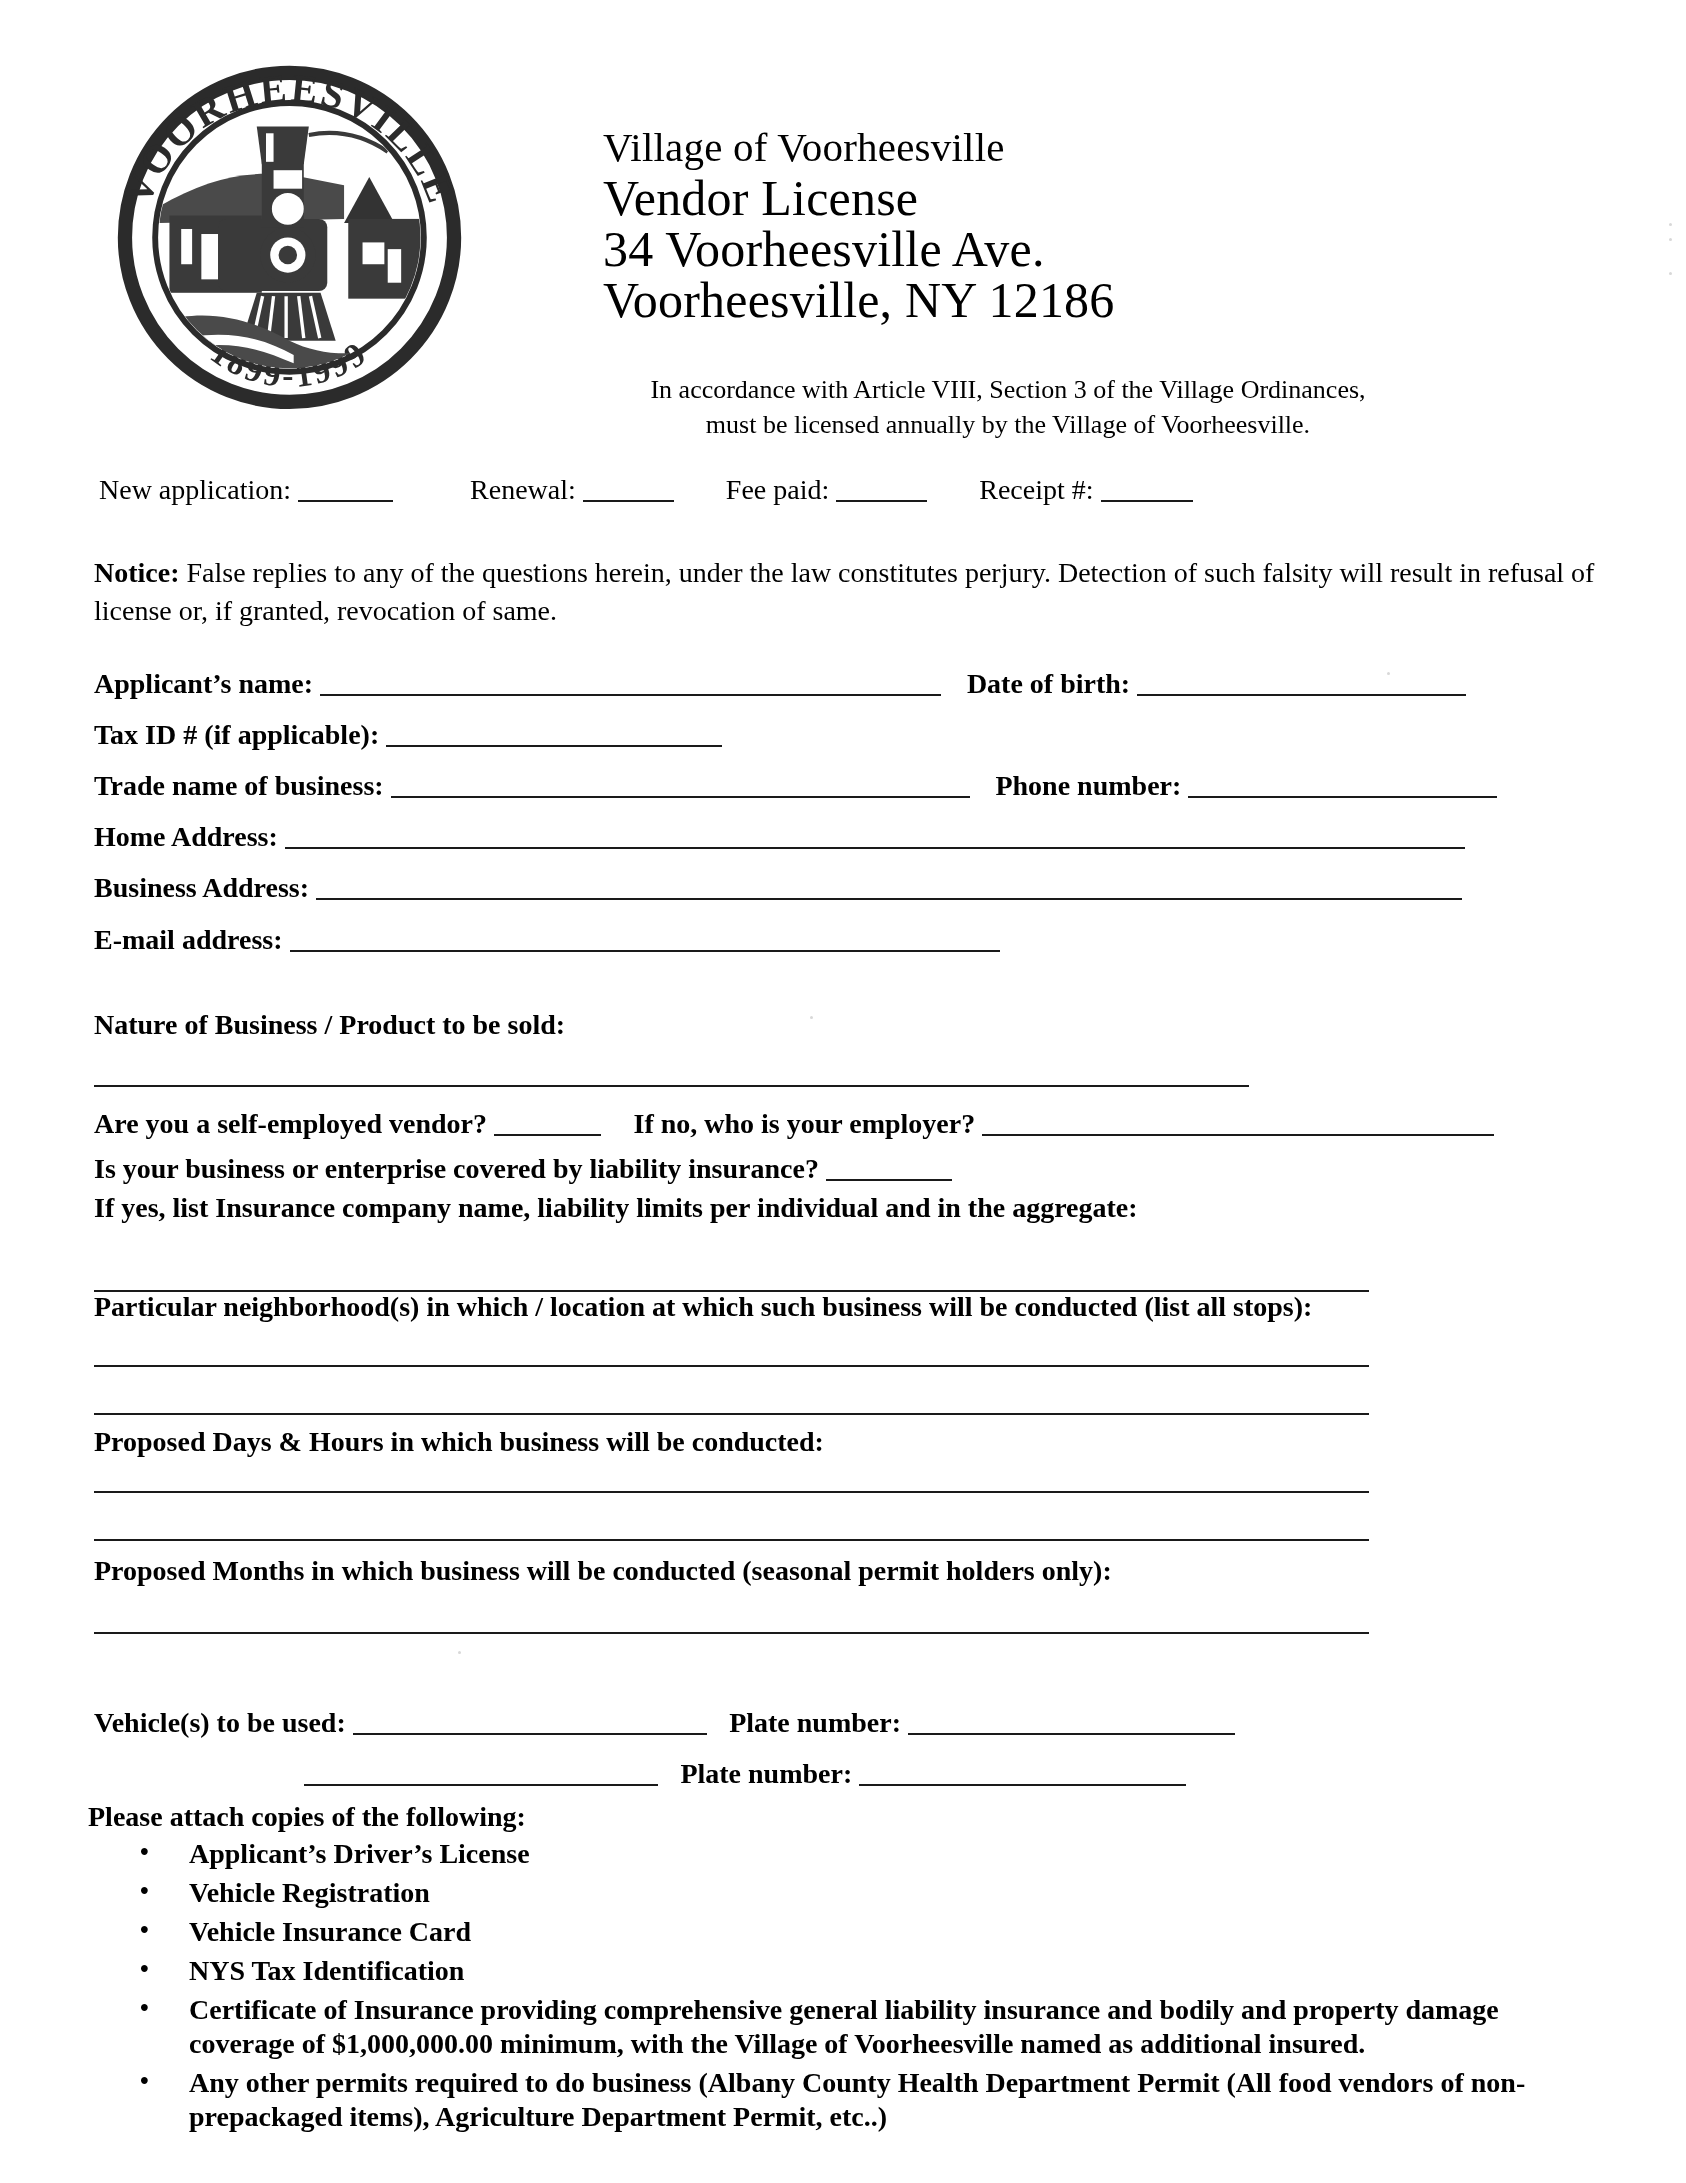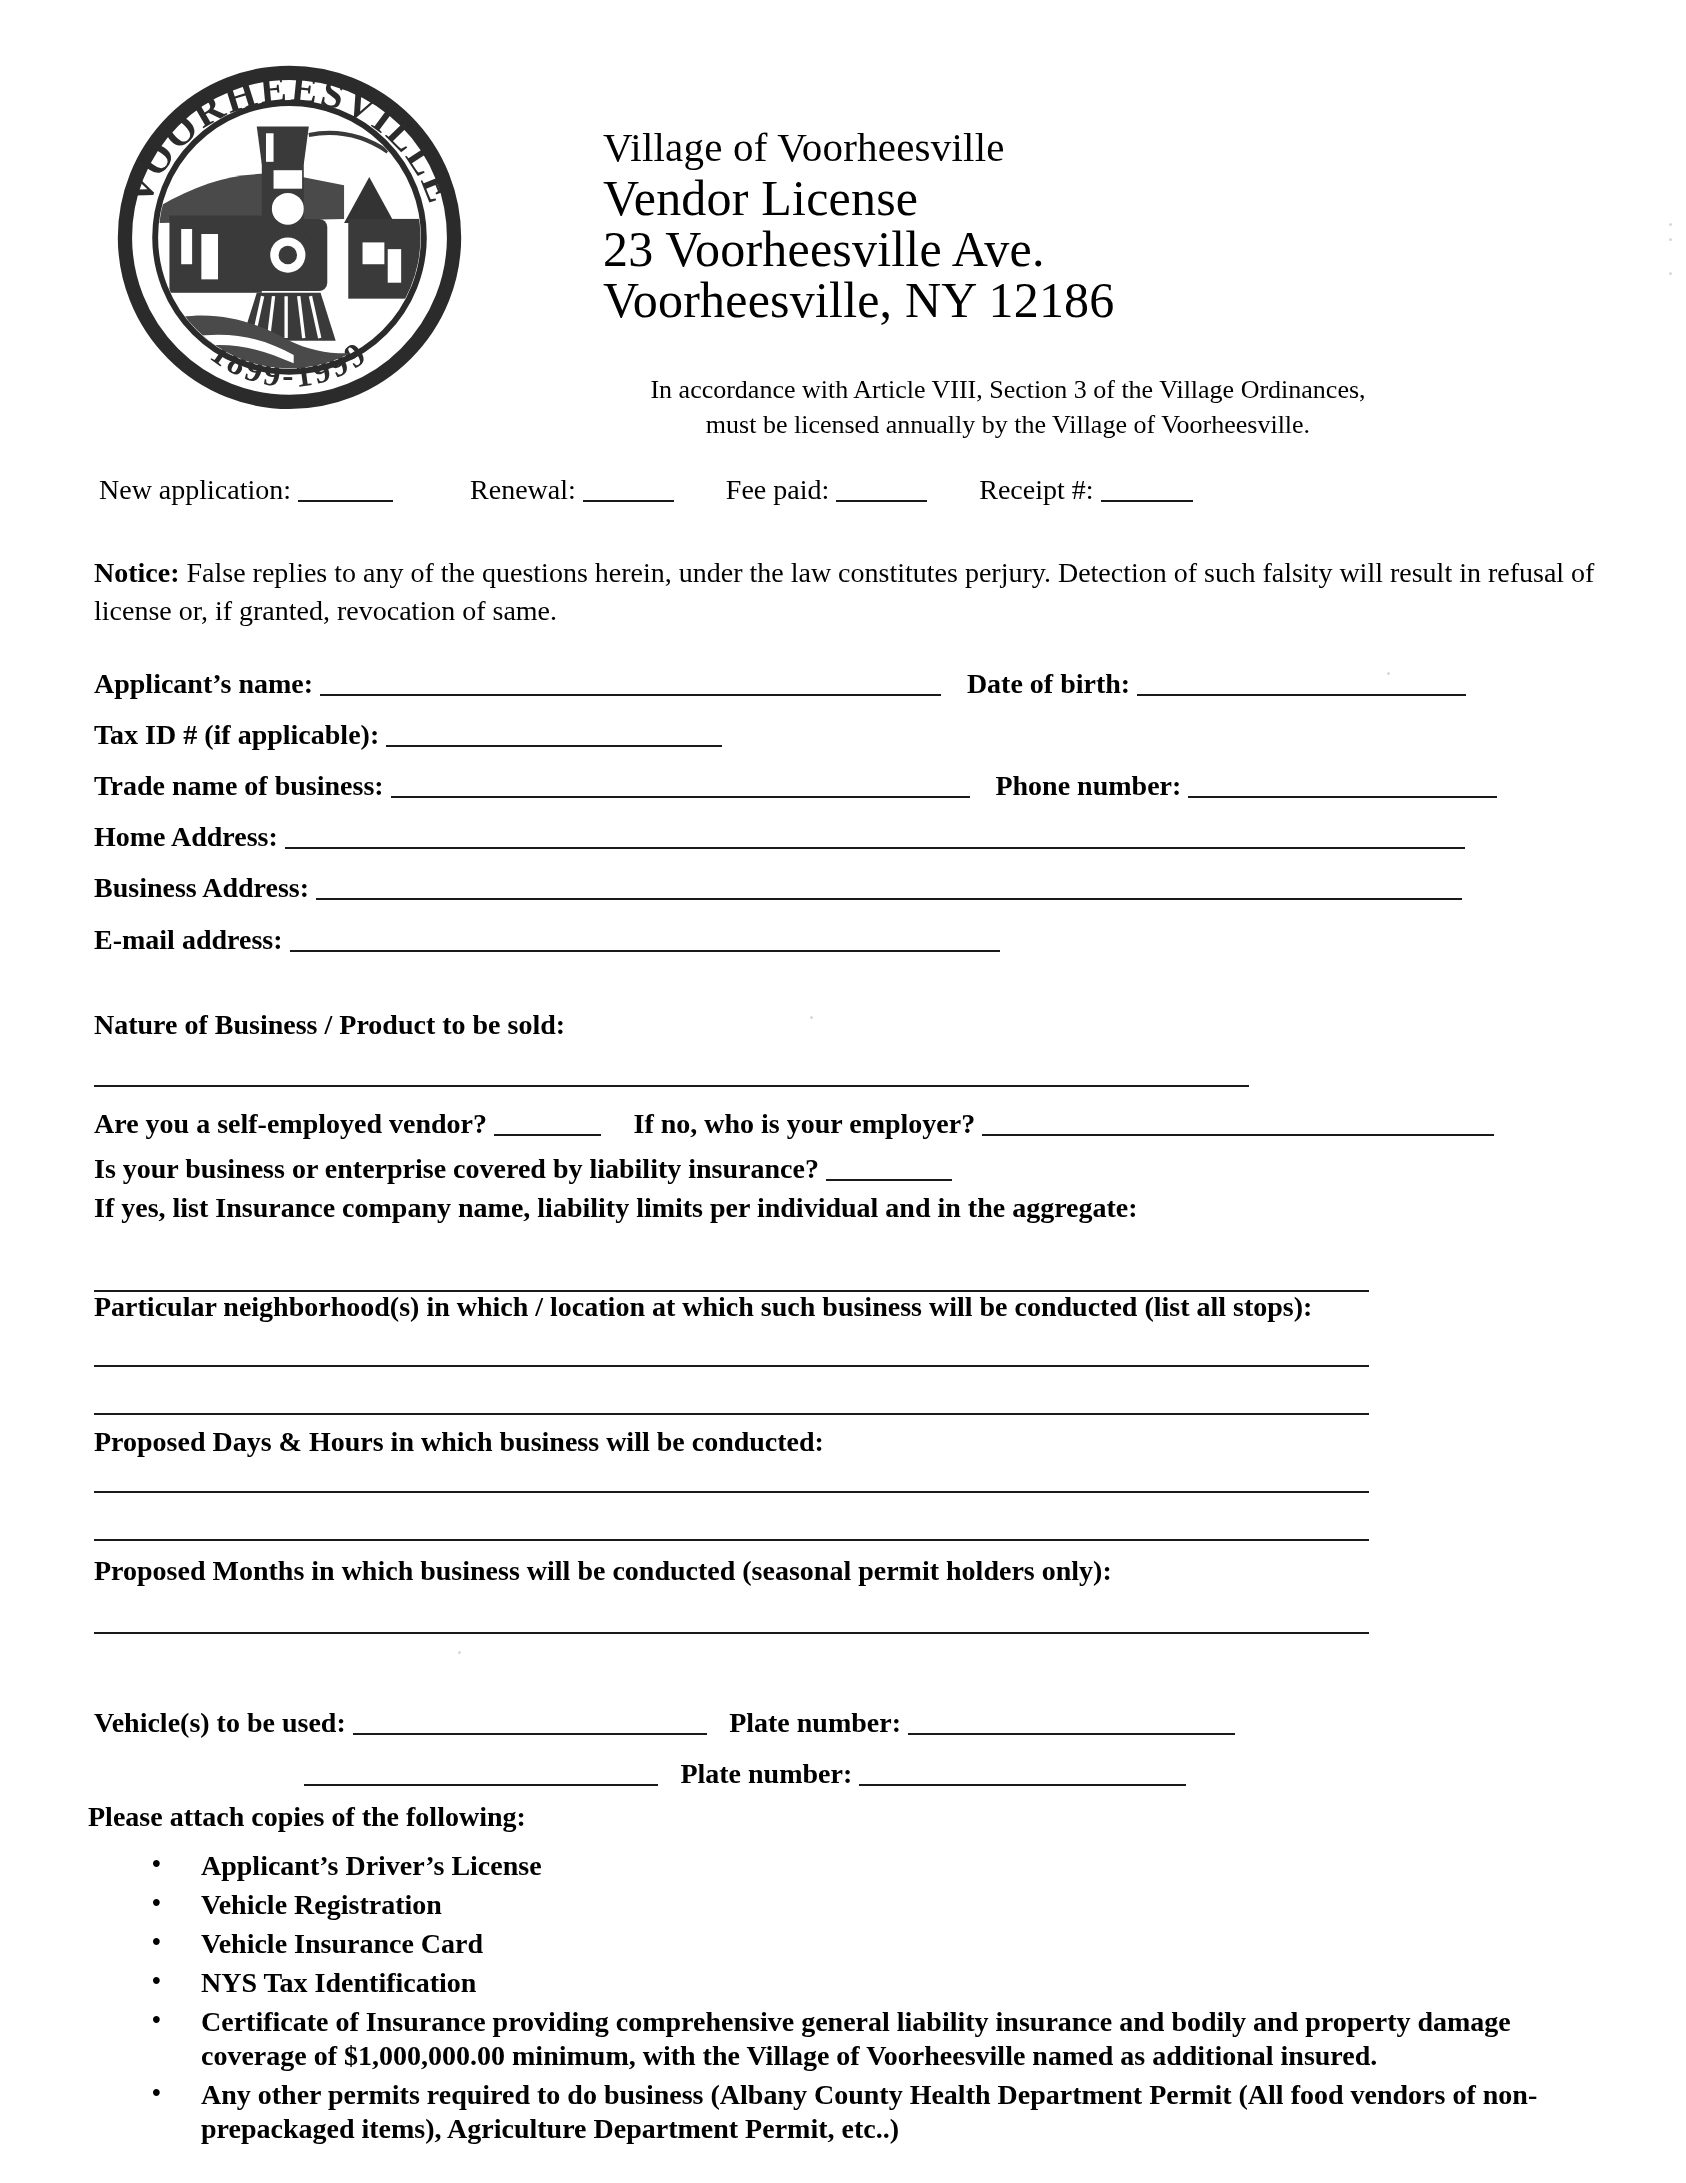--- a/index.html
+++ b/index.html
@@ -100,21 +100,21 @@
     top: 1801px;
     font-size: 28px;
     font-weight: bold;
     white-space: nowrap;
   }
   .bullets {
     position: absolute;
     left: 88px;
     top: 1837px;
     width: 1511px;
-    margin: 12px;
+    margin: 0;
     padding: 0;
     list-style: none;
   }
   .bullets li {
     position: relative;
     font-size: 28px;
     font-weight: bold;
     line-height: 34px;
     padding-left: 101px;
     margin-bottom: 5px;
@@ -202,21 +202,21 @@
           <path d="M 70 352 C 150 326 200 340 240 362 L 240 372 C 190 350 150 340 70 364 Z" fill="#ffffff"></path>
 
           <path d="M 258 100 C 300 92 330 105 352 120" fill="none" stroke="#3a3a3a" stroke-width="5"></path>
         </g>
       </svg>
     </div>
 
     <div class="org-block">
       <div class="org-line title">Village of Voorheesville</div>
       <div class="org-line">Vendor License</div>
-      <div class="org-line">23 Voorheesville Ave.</div>
+      <div class="org-line">34 Voorheesville Ave.</div>
       <div class="org-line">Voorheesville, NY 12186</div>
     </div>
 
     <div class="ordinance">
       <div>In accordance with Article VIII, Section 3 of the Village Ordinances,</div>
       <div>must be licensed annually by the Village of Voorheesville.</div>
     </div>
   </div>
 
   <div class="row" style="left:99px; top:474px;">

